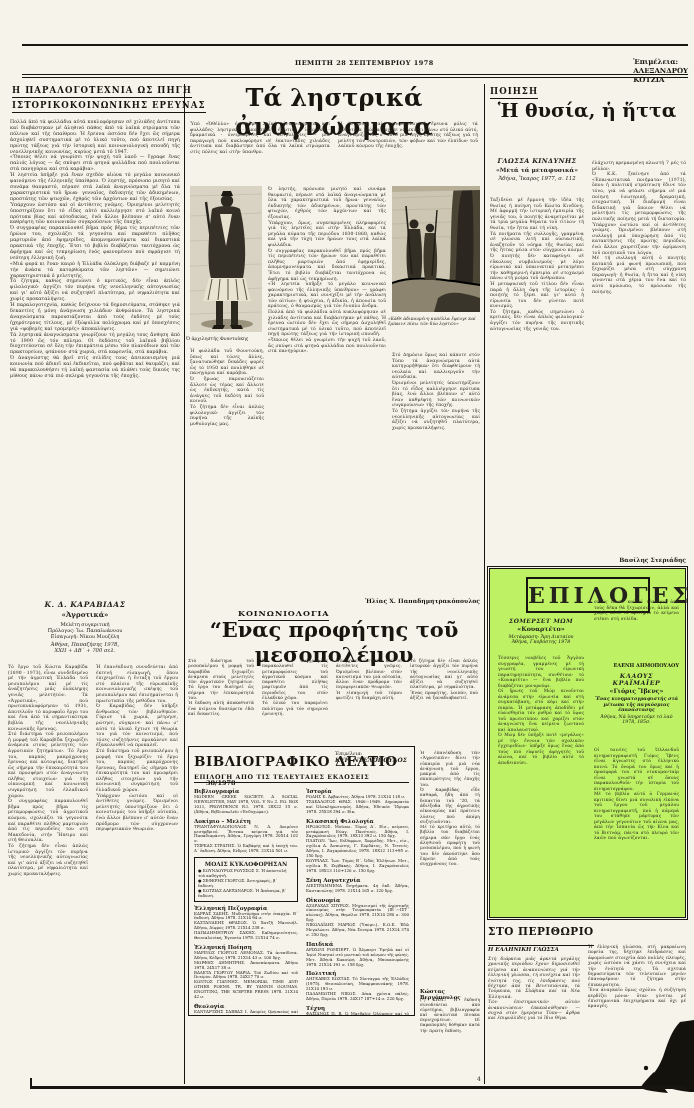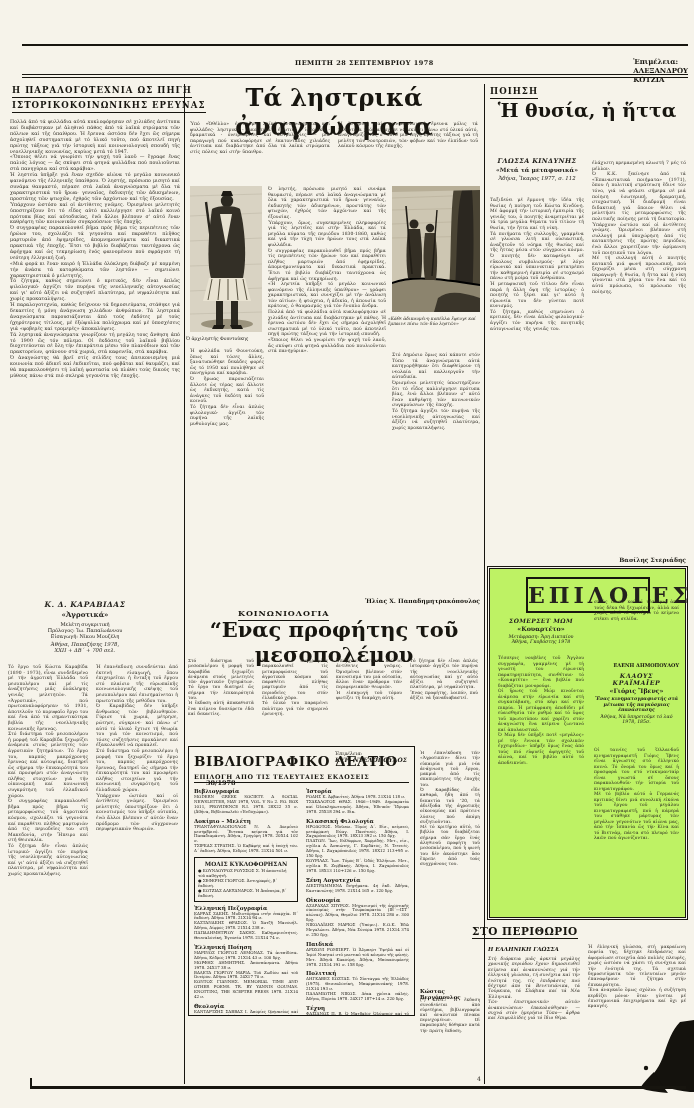--- a/index.html
+++ b/index.html
@@ -282,21 +282,21 @@
       <div class="bold ital" style="font-size:6.3px;letter-spacing:.6px">ΚΛΑΟΥΣ</div>
       <div class="bold ital" style="font-size:6.3px;letter-spacing:.6px">ΚΡΑΪΜΑΪΕΡ</div>
       <div class="bold" style="font-size:6.3px;margin-top:1px">«Γιόρις Ἴβενς»</div>
       <div class="bold ital" style="font-size:4.7px;line-height:5.6px;margin-top:2px">Ἕνας κινηματογραφιστής στά μέτωπα τῆς παγκόσμιας ἐπανάστασης</div>
       <div class="ital" style="font-size:4.7px;line-height:5.6px;margin-top:1px">Ἀθήνα, Νά ὑπηρετοῦμε τό λαό 1978, 185σ.</div>
     </div>
     <div class="t" style="left:104px;top:178px;width:85px;height:164px;font-size:4.4px;line-height:5.5px">Οἱ ταινίες τοῦ Ὁλλανδοῦ κινηματογραφιστῆ Γιόρις Ἴβενς εἶναι ἄγνωστες στό ἑλληνικό κοινό. Τό ὄνομά του ὅμως καί ἡ προσφορά του στό ντοκυμανταίρ εἶναι γνωστά σέ ὅσους παρακολουθοῦν τήν ἱστορία τοῦ κινηματογράφου.
 Μέ τό βιβλίο αὐτό ὁ Γερμανός κριτικός δίνει μιά συνολική εἰκόνα τοῦ ἔργου τοῦ μεγάλου κινηματογραφιστῆ, πού ἡ κάμερά του στάθηκε μάρτυρας τῶν μεγάλων γεγονότων τοῦ αἰώνα μας, ἀπό τήν Ἱσπανία ὥς τήν Κίνα καί τό Βιετνάμ, πάντα στό πλευρό τῶν λαῶν πού ἀγωνίζονται.</div>
   </div>
 
-  <div class="abs bold" style="left:472px;top:925px;font-size:10.5px;letter-spacing:.5px;color:#17150f;border-bottom:1px solid #17150f;padding-bottom:1px">ΣΤΟ ΠΕΡΙΘΩΡΙΟ</div>
+  <div class="abs bold" style="left:488px;top:925px;font-size:10.5px;letter-spacing:.5px;color:#17150f;border-bottom:1px solid #17150f;padding-bottom:8px">ΣΤΟ ΠΕΡΙΘΩΡΙΟ</div>
   <div class="abs bold ital" style="left:488px;top:946px;width:92px;font-size:5.6px;color:#17150f">Η ΕΛΛΗΝΙΚΗ ΓΛΩΣΣΑ</div>
   <div class="t ital" style="left:488px;top:956px;width:92px;height:86px;font-size:4.4px;line-height:5.4px">Στή διάρκεια μιᾶς ἀρκετά μεγάλης χρονικῆς περιόδου ἔχουν δημοσιευθεῖ κείμενα καί ἀνακοινώσεις γιά τήν ἑλληνική γλώσσα, τή συνέχεια καί τήν ἑνότητά της, τίς ἐπιδράσεις πού δέχτηκε ἀπό τά Βενετσιάνικα, τά Τούρκικα, τά Σλάβικα καί τά Νέα Ἑλληνικά.
 Τῶν ἐπιστημονικῶν αὐτῶν ἀνακοινώσεων ἐπακολούθησαν —συχνά στόν ἡμερήσιο Τύπο— ἄρθρα καί ἐπιφυλλίδες γιά τό ἴδιο θέμα.</div>
   <div class="t" style="left:588px;top:944px;width:98px;height:98px;font-size:4.4px;line-height:5.4px">Ἡ ἑλληνική γλώσσα, στή μακραίωνη πορεία της, δέχτηκε ἐπιδράσεις καί ἀφομοίωσε στοιχεῖα ἀπό πολλές πλευρές, χωρίς ὡστόσο νά χάσει τή συνέχεια καί τήν ἑνότητά της. Τά σχετικά δημοσιεύματα τῶν τελευταίων μηνῶν ἐπαναφέρουν τό ζήτημα στήν ἐπικαιρότητα.
 Ἕνα ἀναγκαῖο ὅμως σχόλιο: ἡ συζήτηση κερδίζει μόνον ὅταν γίνεται μέ ἐπιστημονικά ἐπιχειρήματα καί ὄχι μέ κραυγές.</div>
 
   <div class="abs" style="left:634px;top:1020px;width:60px;height:74px">
     <svg width="60" height="74" viewBox="0 0 60 74">
       <path d="M46,2 C38,10 34,22 30,34 C26,46 20,54 14,60 C24,66 40,70 56,72 L60,72 L60,0 Z" fill="#14120d"></path>
       <path d="M20,52 C16,56 10,62 6,68 C14,71 24,72 34,73 C28,66 24,58 20,52 Z" fill="#14120d"></path>

